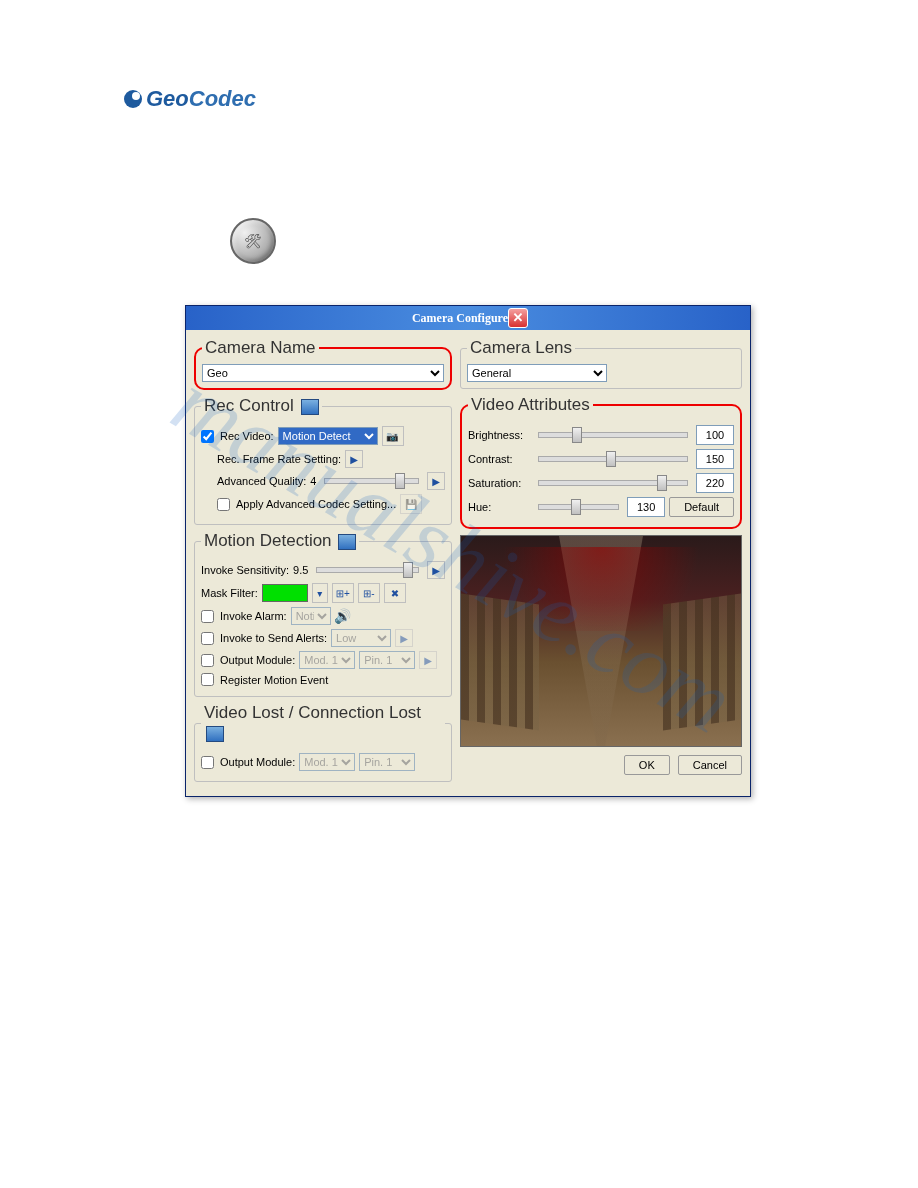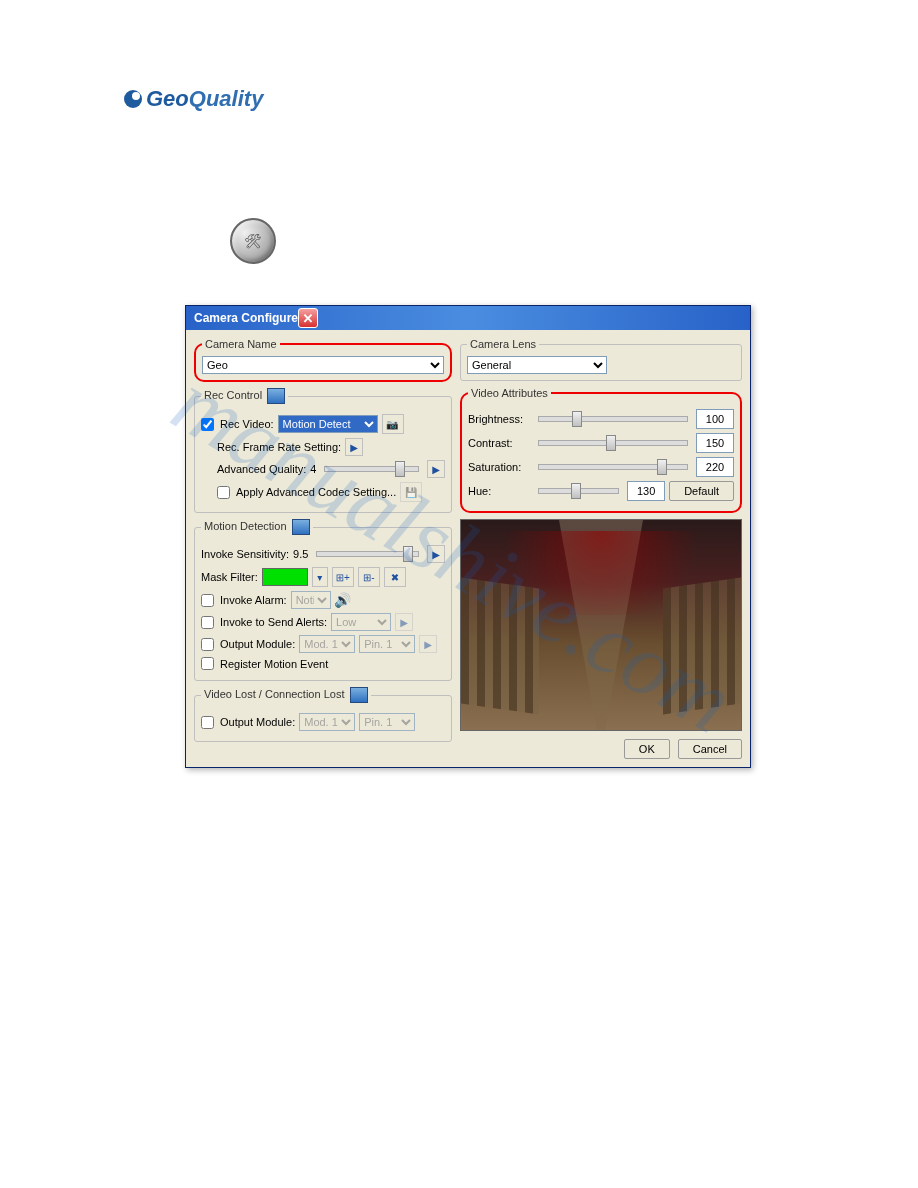--- a/index.html
+++ b/index.html
@@ -63,22 +63,23 @@
     width: 564px;
     background: #ece9d8;
     border: 1px solid #0a246a;
     box-shadow: 2px 2px 6px rgba(0,0,0,0.3);
   }
   .titlebar {
     height: 24px;
     background: linear-gradient(to right, #2862c8, #4a8de0, #2862c8);
     display: flex;
     align-items: center;
-    justify-content: flex-start;
+    justify-content: center;
     padding: 0 4px;
+    font-family: Liberation Serif, serif;
   }
   .title-text {
     color: white;
     font-size: 12px;
     font-weight: bold;
     padding-left: 4px;
   }
   .close-btn {
     width: 18px;
     height: 18px;
@@ -104,21 +105,21 @@
     flex: 1;
   }
   fieldset {
     border: 1px solid #bfbfbf;
     border-radius: 3px;
     margin: 0 0 6px 0;
     padding: 6px;
     font-size: 11px;
   }
   legend {
-    font-size: 11px;
+    font-size: 17px;
     color: #333;
     padding: 0 3px;
   }
   .hl-red {
     border: 2px solid #e00 !important;
     border-radius: 10px !important;
   }
   select, input[type="text"] {
     font-size: 11px;
     background: white;
@@ -270,21 +271,21 @@
     top: 200px;
     left: -40px;
   }
 </style>
 </head>
 <body>
 
 <div class="logo">
   <span class="logo-circle"></span>
   <span>Geo</span>
-    <span style="color:#2f6eb0">Quality</span>
+    <span style="color:#2f6eb0">Codec</span>
 </div>
 
 <div class="tools-icon">🛠</div>
 
 <div class="dialog">
   <div class="titlebar">
     <span class="title-text">Camera Configure</span>
     <div class="close-btn">✕</div>
   </div>
   <div class="dialog-body">

